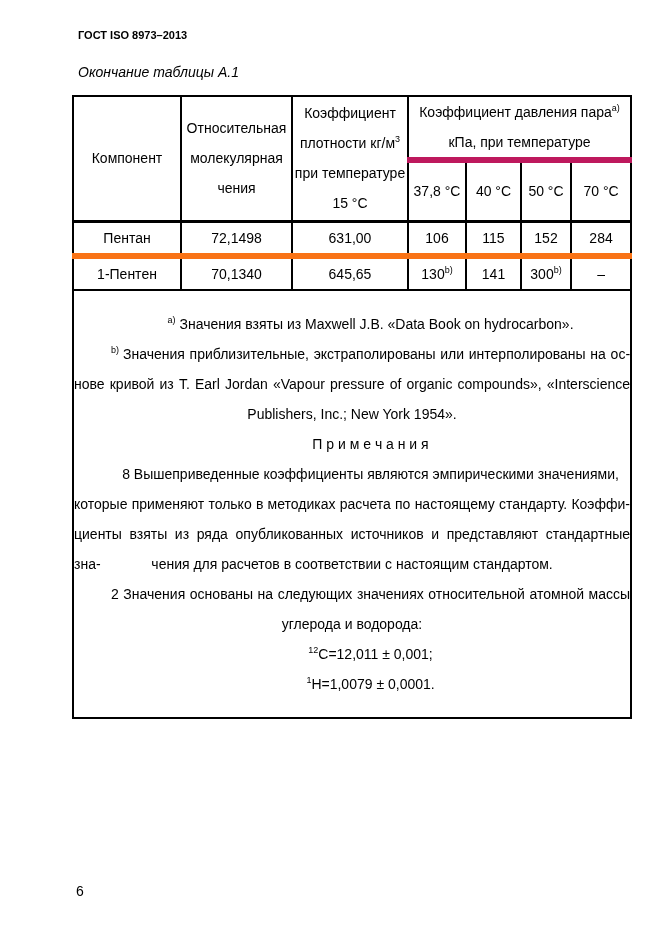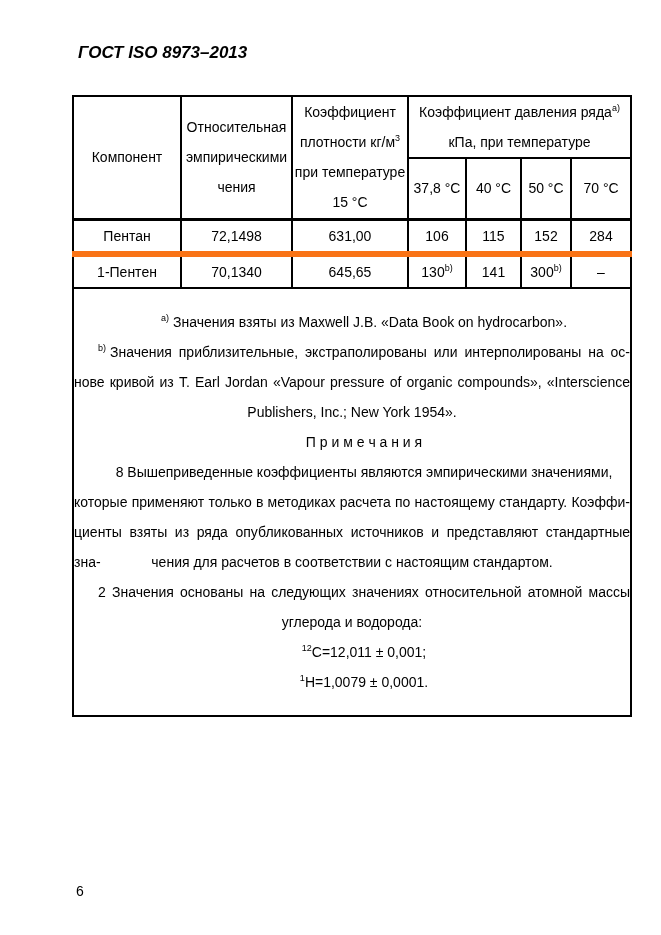--- a/index.html
+++ b/index.html
@@ -9,24 +9,23 @@
     width: 661px;
     height: 935px;
     background: #ffffff;
     font-family: "Liberation Sans", sans-serif;
     color: #000;
     outline: 1px solid #e3e3e3;
     overflow: hidden;
   }
   .doc-header {
     position: absolute;
-    left: 78px; top: 43px;
-    font-size: 17px;
+    left: 78px; top: 29px;
+    font-size: 11px;
     font-weight: bold;
-    font-style: italic;
   }
   .table-caption {
     position: absolute;
     left: 78px; top: 64px;
     font-size: 14px;
     font-style: italic;
   }
   table.gost {
     position: absolute;
     left: 72px; top: 95px;
@@ -37,21 +36,21 @@
   }
   table.gost th, table.gost td {
     border: 2px solid #000;
     font-weight: normal;
     text-align: center;
     vertical-align: middle;
     line-height: 30px;
     padding: 0;
   }
   table.gost { border: 2px solid #000; }
-  tr.subhead th { border-top: 1px solid #be185d; margin-top: 17px; }
+  tr.subhead th { border-top: 6px solid #be185d; margin-top: 17px; }
   tr.data-row td { border-top: 3px solid #000; margin-top: 30px; }
   tr.data-row + tr.data-row td { border-top: 6px solid #f97316; }
   tr.data-row { height: 32px; }
   tr.head-top { height: 60px; }
   tr.subhead { height: 61px; }
   td.cell-left { text-align: left; padding-left: 6px; }
   sup.fn {
     font-size: 9px;
     vertical-align: super;
     line-height: 0;
@@ -61,68 +60,69 @@
     vertical-align: top;
     text-align: left;
     padding: 25px 8px 0 6px;
   }
   .nline {
     height: 30px;
     line-height: 30px;
     font-size: 14px;
     white-space: nowrap;
   }
-  .nline.indent { padding-left: 24px; }
+  .nline.indent { padding-left: 37px; }
   .nline.fill {
     white-space: normal;
     text-align: justify;
     text-align-last: justify;
   }
   .nline .mk { margin-right: 4px; }
   .page-number {
     position: absolute;
     left: 76px; top: 883px;
     font-size: 14px;
   }
 </style>
 </head>
 <body>
 
 <div class="page">
 
   <div class="doc-header">ГОСТ ISO 8973–2013</div>
+  <div class="table-caption">Окончание таблицы А.1</div>
 
   <table class="gost">
     <colgroup>
       <col style="width:108px">
       <col style="width:111px">
       <col style="width:116px">
       <col style="width:58px">
       <col style="width:55px">
       <col style="width:50px">
       <col style="width:60px">
     </colgroup>
     <thead>
       <tr class="head-top">
         <th rowspan="2">
           <span>Компонент</span>
         </th>
         <th rowspan="2">
           <div>Относительная</div>
-          <div>эмпирическими</div>
+          <div>молекулярная</div>
           <div>чения</div>
         </th>
         <th rowspan="2">
           <div>Коэффициент</div>
           <div><span>плотности кг/м</span><sup class="fn">3</sup></div>
           <div>при температуре</div>
           <div>15 °С</div>
         </th>
         <th colspan="4">
-          <div><span>Коэффициент давления ряда</span><sup class="fn">а)</sup></div>
+          <div><span>Коэффициент давления пара</span><sup class="fn">а)</sup></div>
           <div>кПа, при температуре</div>
         </th>
       </tr>
       <tr class="subhead">
         <th>37,8 °С</th>
         <th>40 °С</th>
         <th>50 °С</th>
         <th>70 °С</th>
       </tr>
     </thead>

